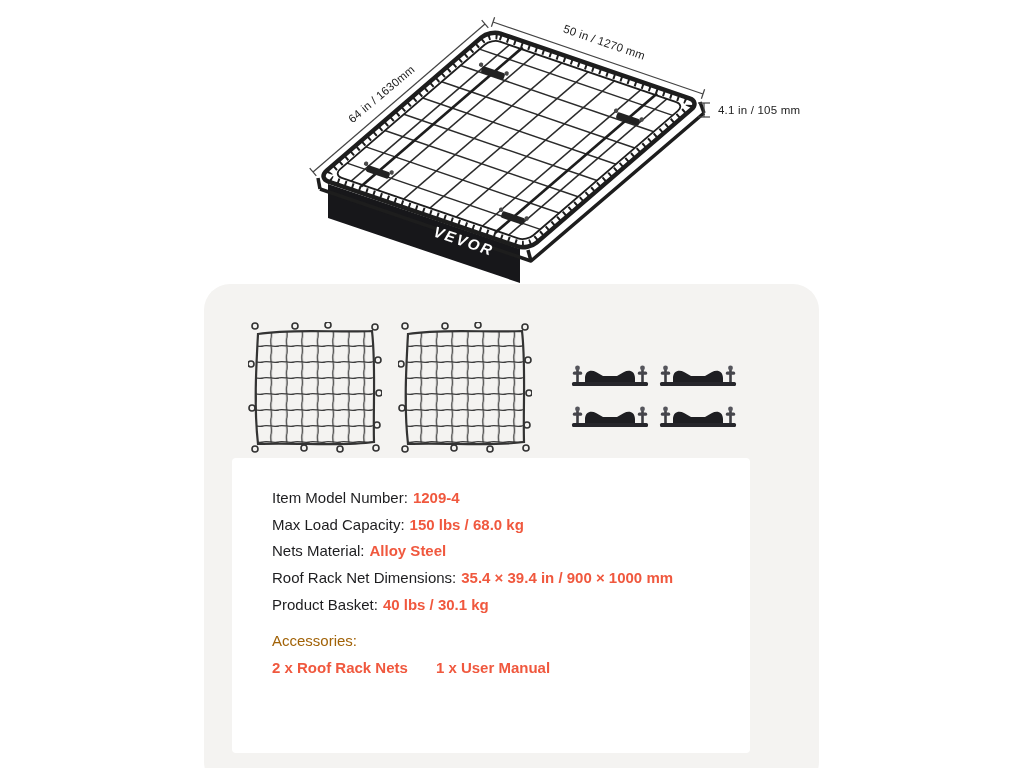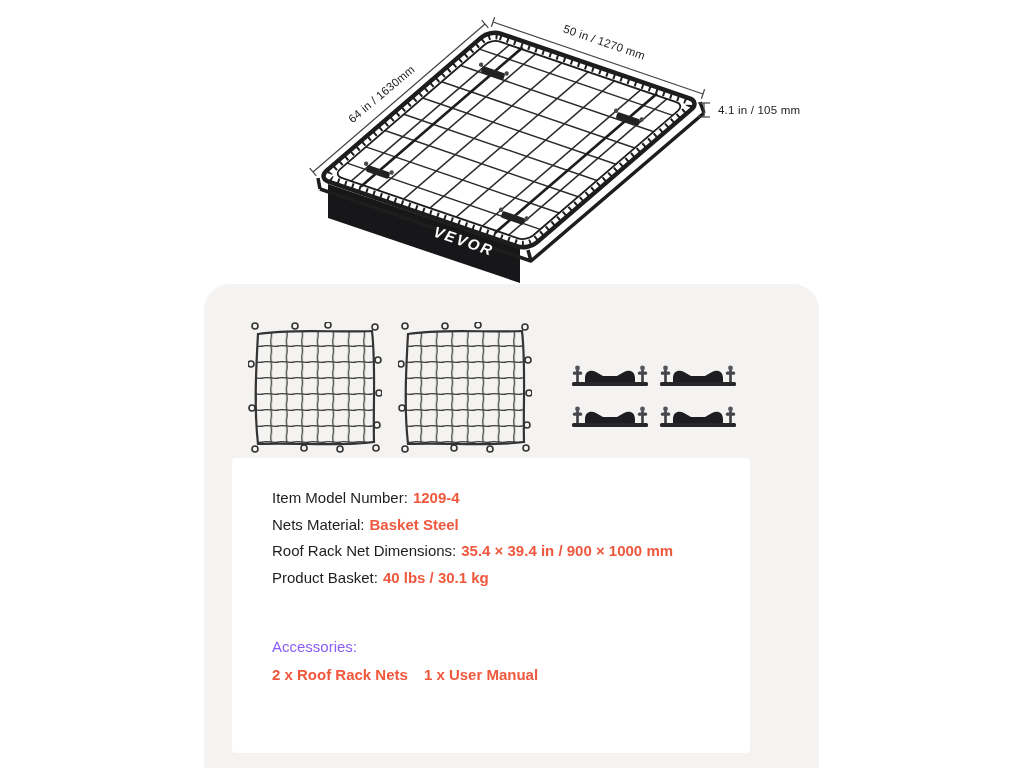--- a/index.html
+++ b/index.html
@@ -24,22 +24,22 @@
   .bk3{left:570px;top:399px;}
   .bk4{left:658px;top:399px;}
   .card{
     position:absolute;left:232px;top:458px;width:518px;height:295px;
     background:#ffffff;border-radius:4px;box-sizing:border-box;
     padding:27px 30px 0 40px;
   }
   .spec-row{font-size:15px;line-height:26.7px;white-space:nowrap;}
   .spec-label{color:#1d1d1f;font-weight:400;}
   .spec-value{color:#f0583e;font-weight:600;margin-left:5px;}
-  .acc-title{font-size:15px;line-height:26.7px;margin-top:42px;color:#8b5cf6;}
-  .acc-row{display:flex;gap:16px;font-size:15px;line-height:27px;font-weight:700;color:#f0583e;white-space:nowrap;}
+  .acc-title{font-size:15px;line-height:26.7px;margin-top:9px;color:#a16207;}
+  .acc-row{display:flex;gap:28px;font-size:15px;line-height:27px;font-weight:700;color:#f0583e;white-space:nowrap;}
 </style>
 </head>
 <body>
 
 <svg width="0" height="0" style="position:absolute" aria-hidden="true">
   <defs>
     <pattern id="netmesh" width="15.5" height="16" patternUnits="userSpaceOnUse">
       <path d="M0,8 C4,6.5 9,9.5 15.5,8 M7.7,0 C6.2,5 9.2,11 7.7,16" fill="none" stroke="#3c3c3c" stroke-width="1.3"></path>
     </pattern>
   </defs>
@@ -211,21 +211,24 @@
   <rect x="71.2" y="12" width="2.6" height="12" fill="#3c3c41"></rect>
     <rect x="67.8" y="13.5" width="9.4" height="3.2" rx="1.5" fill="#46464c"></rect>
     <circle cx="72.5" cy="10" r="2.4" fill="#55555c"></circle>
 </svg>
 
 <div class="card">
   <div class="spec-row">
     <span class="spec-label">Item Model Number:</span><span class="spec-value">1209-4</span>
   </div>
   <div class="spec-row">
-    <span class="spec-label">Nets Material:</span><span class="spec-value">Basket Steel</span>
+    <span class="spec-label">Max Load Capacity:</span><span class="spec-value">150 lbs / 68.0 kg</span>
+  </div>
+  <div class="spec-row">
+    <span class="spec-label">Nets Material:</span><span class="spec-value">Alloy Steel</span>
   </div>
   <div class="spec-row">
     <span class="spec-label">Roof Rack Net Dimensions:</span><span class="spec-value">35.4 × 39.4 in / 900 × 1000 mm</span>
   </div>
   <div class="spec-row">
     <span class="spec-label">Product Basket:</span><span class="spec-value">40 lbs / 30.1 kg</span>
   </div>
   <div class="acc-title">Accessories:</div>
   <div class="acc-row">
     <span>2 x Roof Rack Nets</span>

